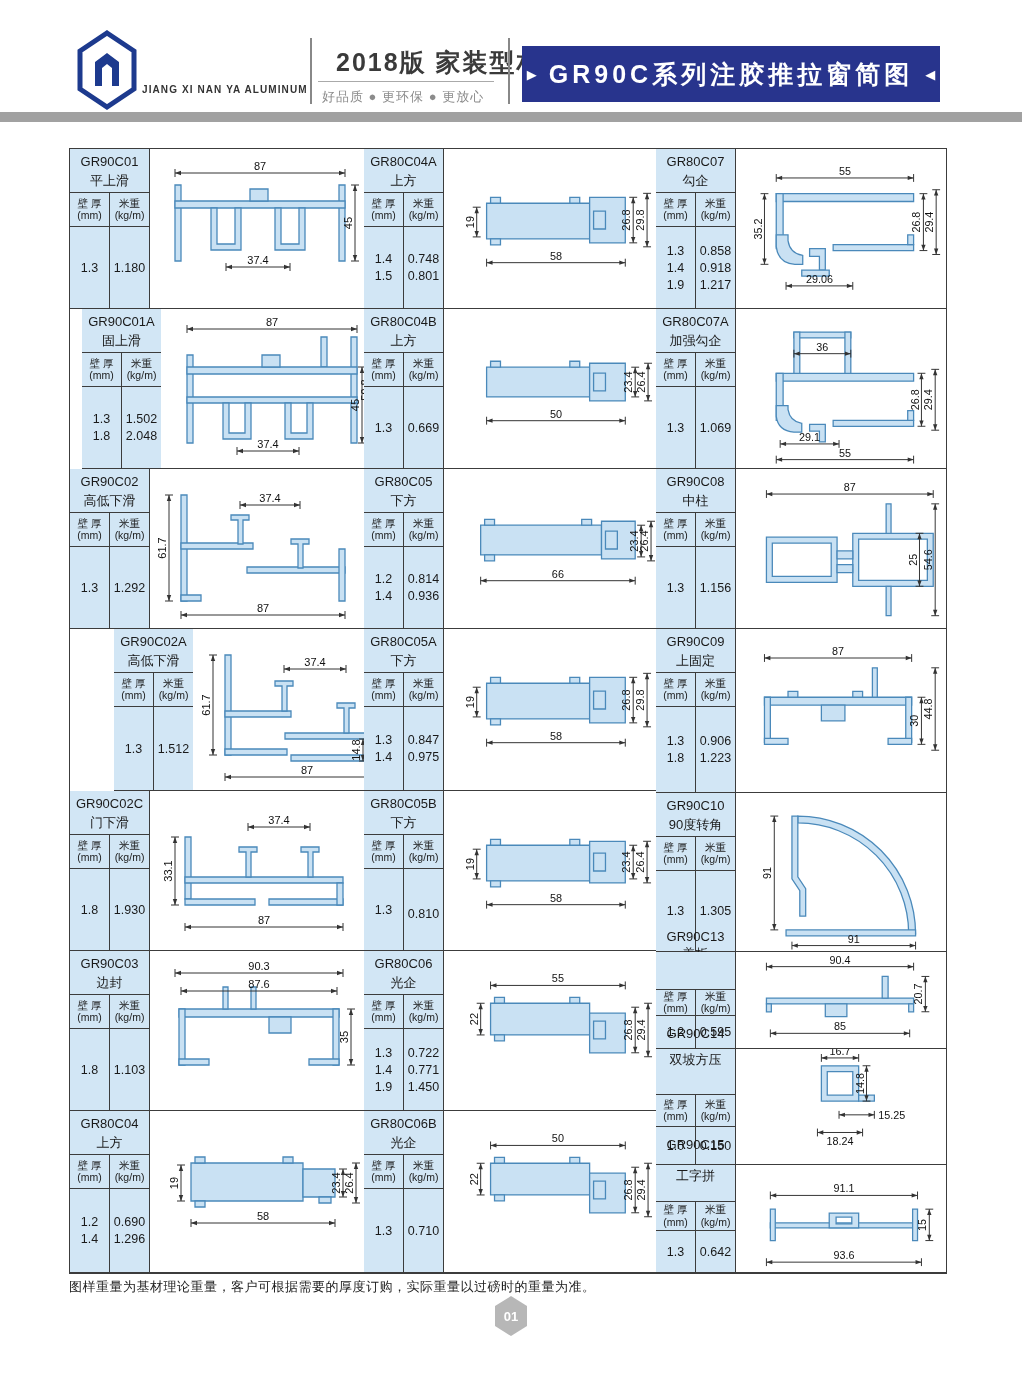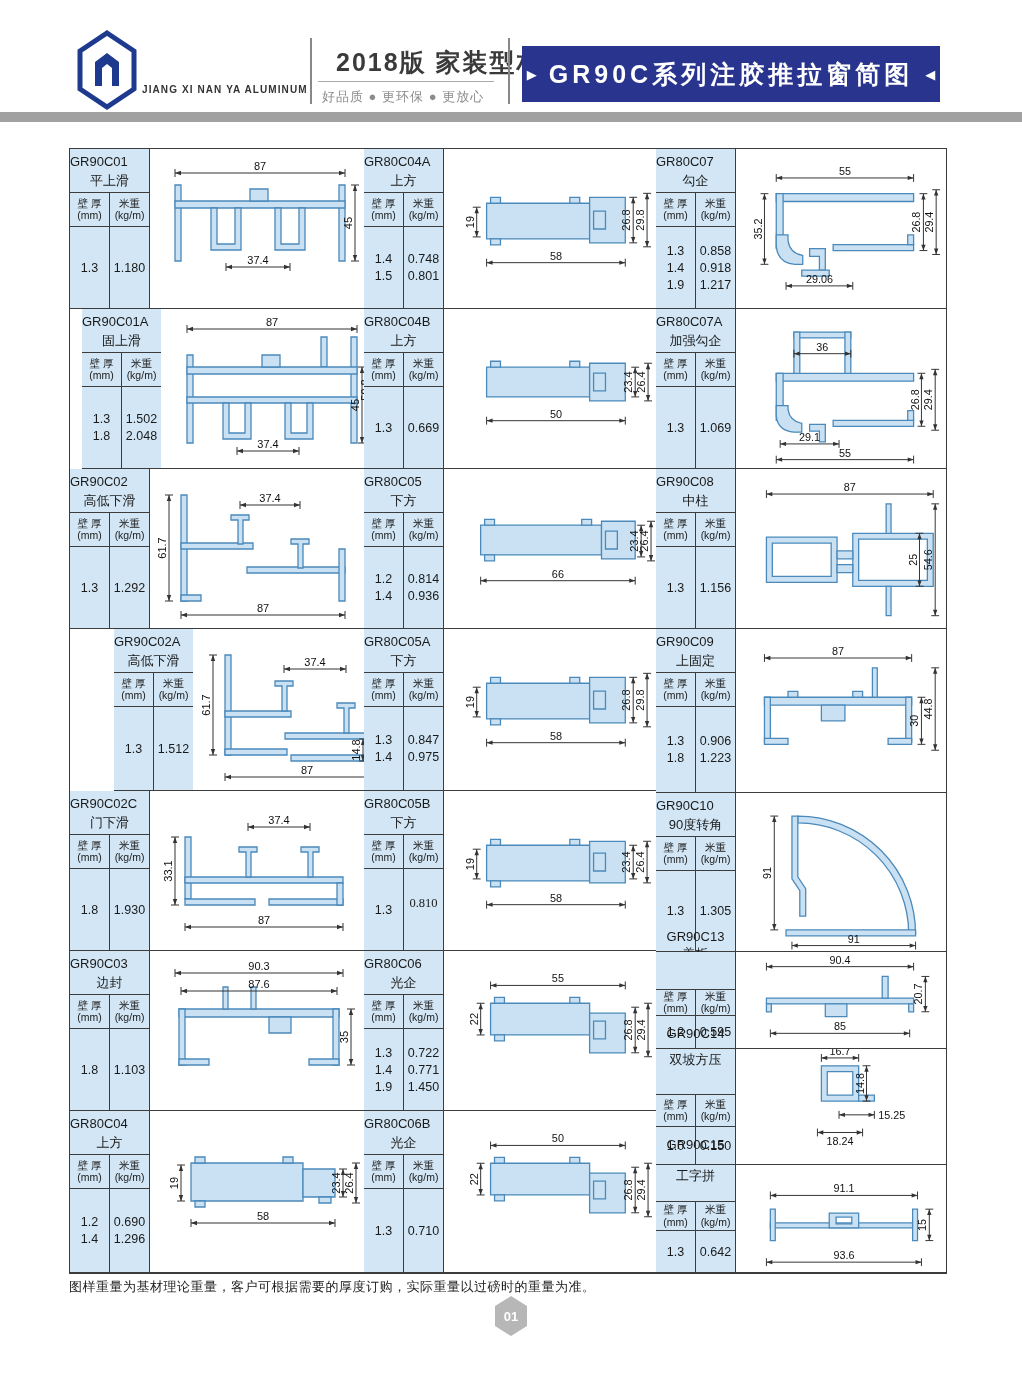--- a/index.html
+++ b/index.html
@@ -14,21 +14,21 @@
   .ed-line{left:318px;top:81px;width:176px;height:1px;background:#aaa;}
   .ed-tag{left:322px;top:88px;font-size:13px;color:#8b8b8b;letter-spacing:1px;}
   .banner{left:522px;top:46px;width:418px;height:56px;display:flex;align-items:center;justify-content:center;color:#fff;}
   .banner .t{font-size:25px;font-weight:bold;letter-spacing:4px;margin:0 12px;}
   .banner .ar{font-size:13px;}
   .gray-bar{left:0;top:112px;width:1022px;height:10px;background:#a1a1a1;}
   
   #catalog{left:69px;top:148px;width:876px;height:1124px;border:1px solid #3c3c3c;}
   .entry{position:absolute;overflow:visible;}
   .info-bg{position:absolute;left:0;top:0;width:79px;height:100%;background:#d2e6f5;}
-  .code{position:absolute;left:0;top:5px;width:79px;text-align:left;font-size:13px;}
+  .code{position:absolute;left:0;top:5px;width:79px;text-align:center;font-size:13px;}
   .name{position:absolute;left:0;top:23px;width:79px;text-align:center;font-size:13px;}
   .hcell{position:absolute;display:flex;flex-direction:column;align-items:center;justify-content:center;
          font-size:10.5px;line-height:1.15;text-align:center;}
   .vals{position:absolute;display:flex;flex-direction:column;align-items:center;justify-content:center;
         font-size:12.5px;gap:3px;text-align:center;}
   .ovl{position:absolute;left:0;width:79px;text-align:center;font-size:13px;color:#1a1a1a;white-space:nowrap;}
   .tailc{position:absolute;left:0;width:79px;text-align:center;font-size:13px;}
   .tailn{position:absolute;left:0;width:79px;text-align:center;font-size:13px;}
   
   .note{left:69px;top:1278px;font-size:13px;color:#222;letter-spacing:0.5px;}
@@ -656,21 +656,21 @@
           <span>壁 厚</span>
           <span>(mm)</span>
         </div>
         <div class="hcell" style="left: 40px; top: 43px; width: 39px; height: 34px;">
           <span>米重</span>
           <span>(kg/m)</span>
         </div>
         <div class="vals" style="left: 0px; top: 77px; width: 39px; height: 83px;">
           <div>1.3</div>
         </div>
-        <div class="vals" style="left: 40px; top: 77px; width: 39px; height: 71px; font-family: Liberation Serif, serif;">
+        <div class="vals" style="left: 40px; top: 87px; width: 39px; height: 71px;">
           <div>0.810</div>
         </div>
         <div style="position: absolute; left: 0px; top: 43px; width: 79px; height: 1px; background: rgb(60, 60, 60);"></div>
         <div style="position: absolute; left: 0px; top: 77px; width: 79px; height: 1px; background: rgb(60, 60, 60);"></div>
         <div style="position: absolute; left: 39px; top: 43px; width: 1px; height: 117px; background: rgb(60, 60, 60);"></div>
         <div style="position: absolute; left: 0px; top: 159px; width: 292px; height: 1px; background: rgb(60, 60, 60);"></div>
         <svg width="210" height="158" viewBox="0 0 212 158" style="position: absolute; left: 81px; top: 0px;">
           <path d="M42,54h104v36h-104z" fill="#c9e1f3" stroke="#4a89ba" stroke-width="1.3" fill-rule="evenodd"></path>
           <path d="M146,50h36v42h-36z" fill="#c9e1f3" stroke="#4a89ba" stroke-width="1.3" fill-rule="evenodd"></path>
           <path d="M46,48h10v6h-10z" fill="#c9e1f3" stroke="#4a89ba" stroke-width="1.3" fill-rule="evenodd"></path>

